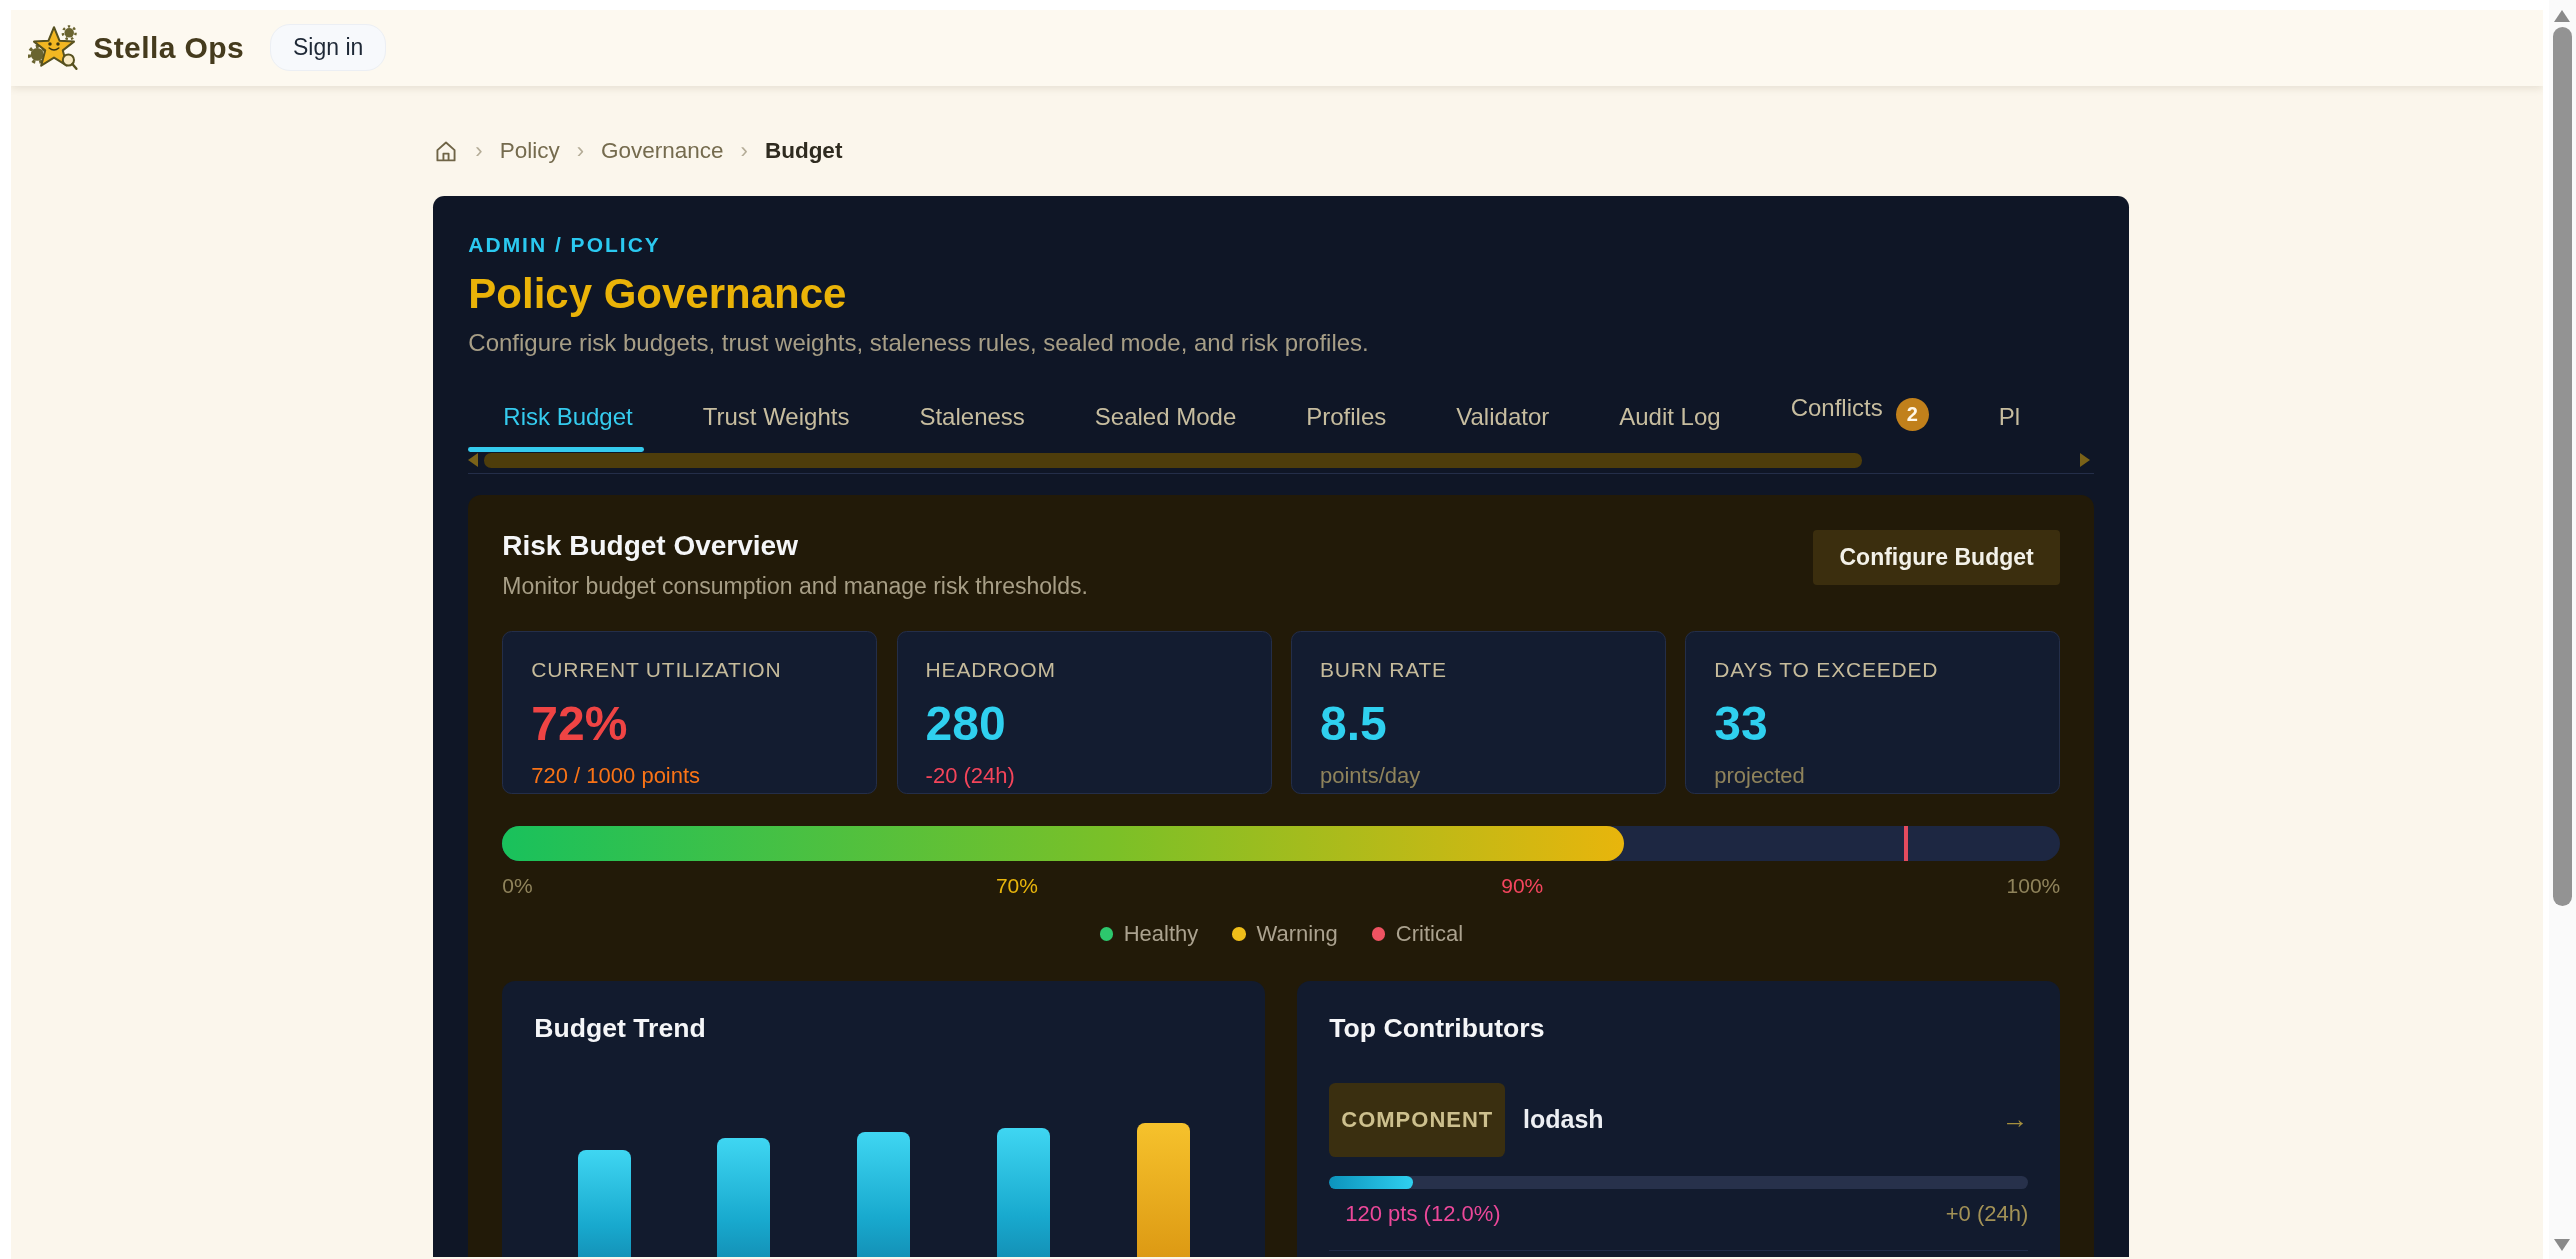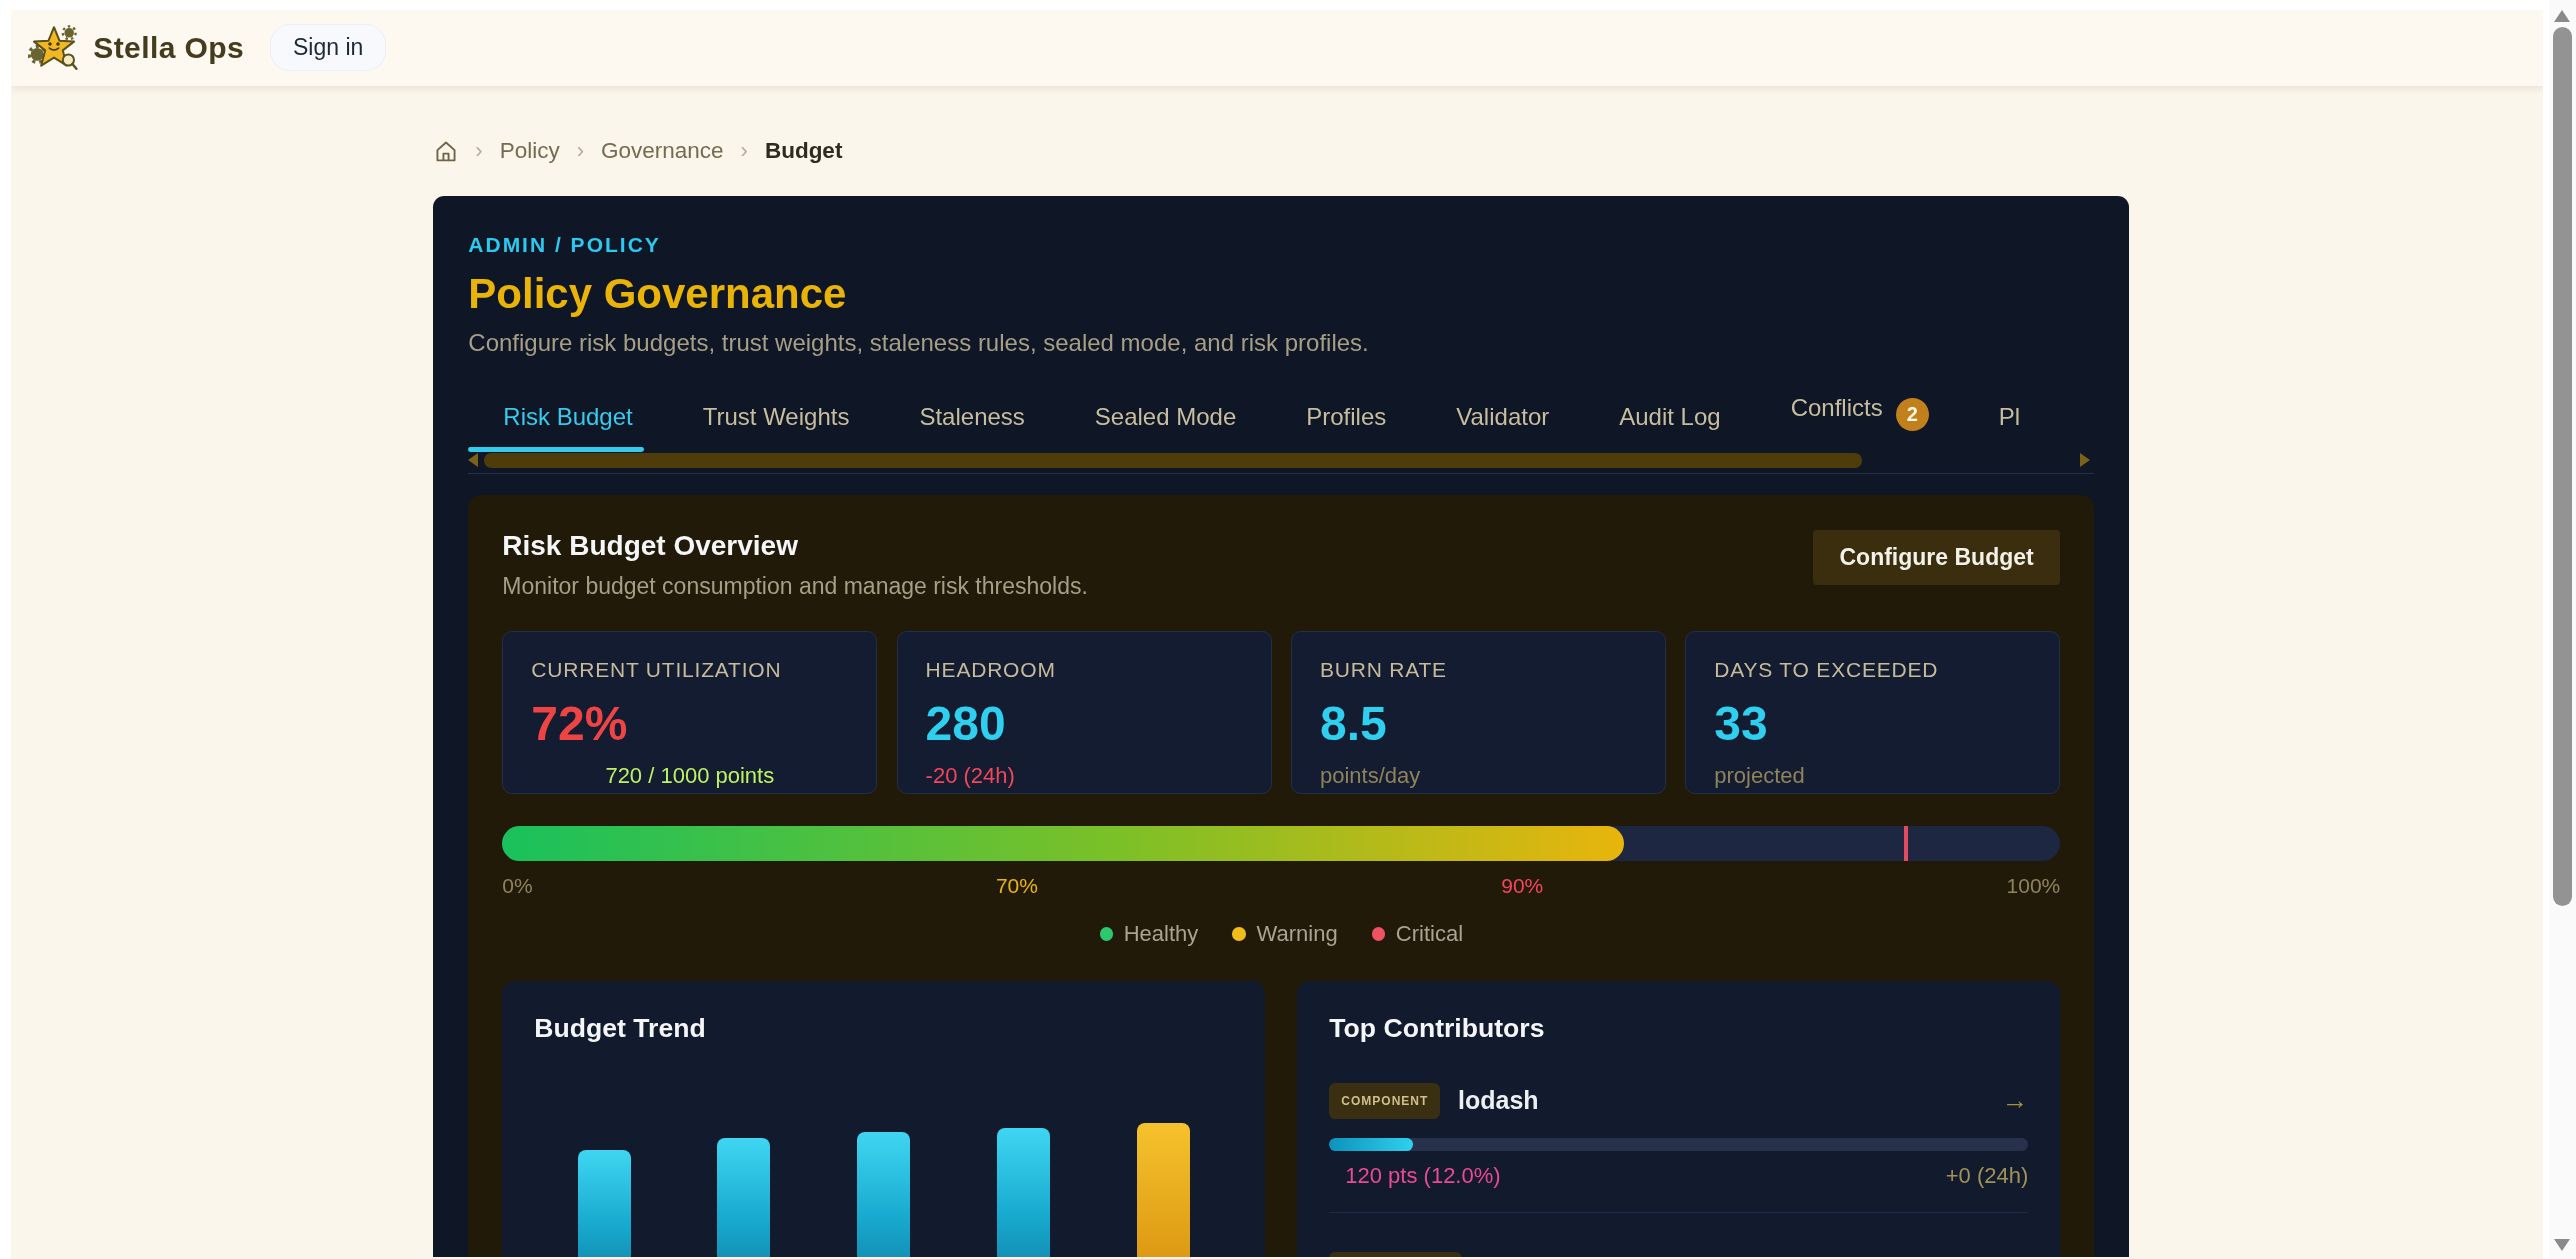--- a/index.html
+++ b/index.html
@@ -81,22 +81,22 @@
   
   .chart{ display:flex; justify-content:space-around; align-items:flex-end; height:153px; margin-top:79px; }
   .chart-slot{ width:121px; display:flex; justify-content:center; align-items:flex-end; height:100%; }
   .bar{ width:53px; border-radius:8px 8px 3.2px 3.2px; }
   .bar.cyan{ background:linear-gradient(180deg,#3FD6F2 0%,#18A9CE 60%,#1286AC 100%); }
   .bar.amber{ background:linear-gradient(180deg,#F6C22C 0%,#D99410 100%); }
   
   .c-row{ margin-top:39px; }
   .c-head{ display:flex; align-items:center; cursor:pointer; }
   .c-badge{
-    background:#3A2F10; color:#CDC08E; font-size:12px; letter-spacing:1px;
-    padding:11px 12px; border-radius:6.4px; font-weight:600;
+    background:#3A2F10; color:#CDC08E; font-size:22px; letter-spacing:1px;
+    padding:24px 12px; border-radius:6.4px; font-weight:600;
   }
   .c-name{ font-size:25px; font-weight:700; color:#EDEFF3; margin-left:17.7px; }
   .c-arrow{ margin-left:auto; font-size:26.6px; }
   .c-bar{ height:13px; background:#27314B; border-radius:6.4px; margin-top:19.3px; position:relative; overflow:hidden; }
   .c-fill{ position:absolute; left:0; top:0; bottom:0; border-radius:6.4px; background:linear-gradient(90deg,#0C93BC,#2FD0EF); }
   .c-stats{ display:flex; justify-content:space-between; margin-top:12px; font-size:22px; }
   .c-div{ height:0.8px; background:#202B49; margin-top:22.5px; }
   
   .bscroll{ position:absolute; right:0; top:0; width:26.6px; height:1259px; background:#FAFAFA; }
   .bs-up{
@@ -181,21 +181,21 @@
               <h2 class="ov-title">Risk Budget Overview</h2>
               <p class="ov-sub">Monitor budget consumption and manage risk thresholds.</p>
             </div>
             <button class="cfg-btn">Configure Budget</button>
           </div>
 
           <div class="stats-grid">
             <div class="stat-card">
               <div class="stat-label">CURRENT UTILIZATION</div>
               <div class="stat-value" style="color: #ef4444;">72%</div>
-              <div class="stat-sub" style="color: #bef264; text-align: center;">720 / 1000 points</div>
+              <div class="stat-sub" style="color: #f97316;">720 / 1000 points</div>
             </div>
             <div class="stat-card">
               <div class="stat-label">HEADROOM</div>
               <div class="stat-value" style="color: rgb(47, 208, 239);">280</div>
               <div class="stat-sub" style="color: rgb(244, 69, 90);">-20 (24h)</div>
             </div>
             <div class="stat-card">
               <div class="stat-label">BURN RATE</div>
               <div class="stat-value" style="color: rgb(47, 208, 239);">8.5</div>
               <div class="stat-sub" style="color: rgb(143, 131, 91);">points/day</div>

